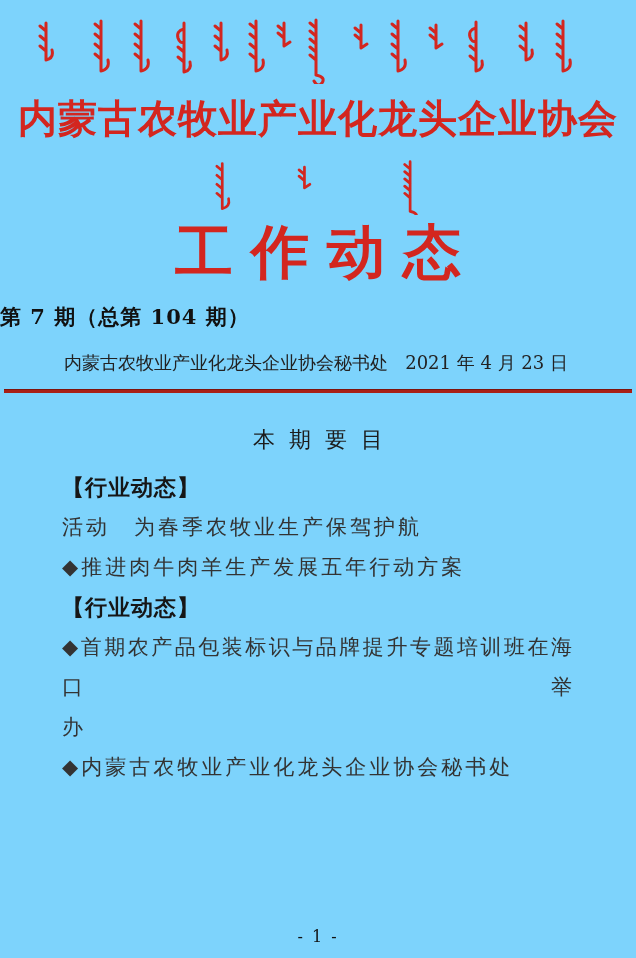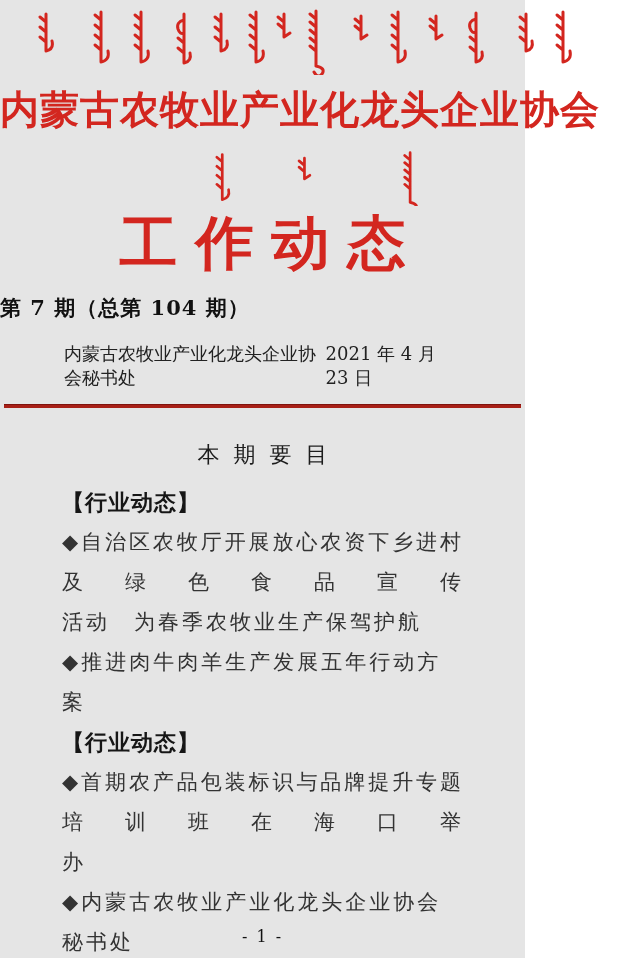--- a/index.html
+++ b/index.html
@@ -10,23 +10,23 @@
   *{box-sizing:border-box;margin:0;padding:0;}
   html,body{background:#ffffff;}
   body{
     width:636px;height:958px;
     font-family:"DejaVu Serif","Liberation Serif",serif;
     color:var(--ink);
     position:relative;
     overflow:hidden;
   }
   .page{
-    width:525px;height:958px;
-    background:#e5e5e5;
-    padding-top:9px;
+    width:636px;height:958px;
+    background:#7dd3fc;
+    padding-top:18px;
     position:relative;
   }
   
   .mong{stroke:var(--red);}
   .mong path{fill:none;stroke:var(--red);stroke-width:3;stroke-linecap:round;stroke-linejoin:round;}
   .mong-top{margin:0 38px;height:66px;}
   .mong-mid{margin-top:16px;height:56px;text-align:center;}
   
   .assoc-title{
     margin-top:10px;
@@ -173,21 +173,20 @@
     <span>2021 年 4 月 23 日</span>
   </div>
 
   <div class="red-rule"></div>
 
   <div class="contents-heading">本期要目</div>
 
   <div class="body">
 
     <div class="sec-heading">【行业动态】</div>
-    <div class="line full">◆自治区农牧厅开展放心农资下乡进村及绿色食品宣传</div>
     <div class="line sp">活动　为春季农牧业生产保驾护航</div>
     <div class="line sp">◆推进肉牛肉羊生产发展五年行动方案</div>
 
     <div class="sec-heading">【行业动态】</div>
     <div class="line full">◆首期农产品包装标识与品牌提升专题培训班在海口举</div>
     <div class="line sp">办</div>
     <div class="line sp">◆内蒙古农牧业产业化龙头企业协会秘书处</div>
 
   </div>
 

